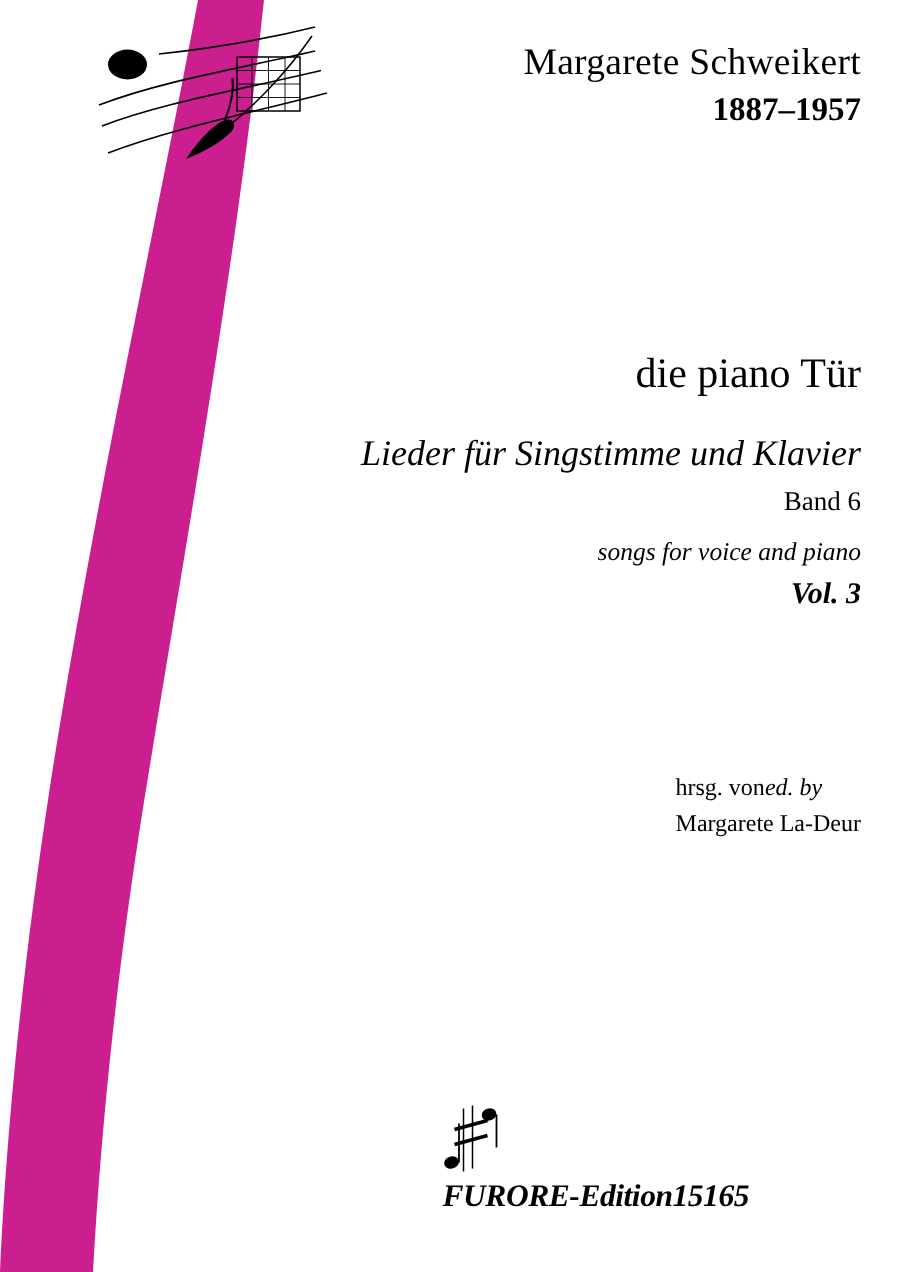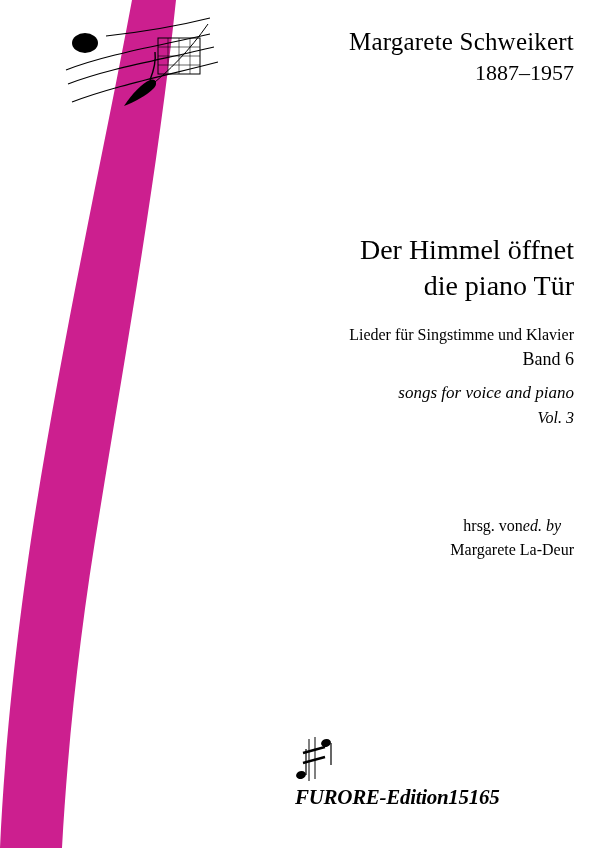--- a/index.html
+++ b/index.html
@@ -48,66 +48,69 @@
   }
   .composer-name {
     font-size: 25px;
     letter-spacing: 0.2px;
     color: #000;
   }
   .composer-dates {
     font-size: 22px;
     color: #000;
     margin-top: 2px;
+    font-weight: bold;
   }
 
   
   .title-block {
     position: absolute;
     right: 26px;
     top: 232px;
     text-align: right;
     width: 420px;
   }
   .title-line {
     font-size: 28px;
     line-height: 1.3;
     color: #000;
   }
   .subtitle-de {
-    font-size: 16px;
+    font-size: 24px;
     margin-top: 18px;
     line-height: 1.45;
     color: #000;
+    font-style: italic;
   }
   .band {
     font-size: 18px;
     line-height: 1.45;
     color: #000;
   }
   .subtitle-en {
     font-size: 17px;
     font-style: italic;
     margin-top: 8px;
     line-height: 1.5;
     color: #000;
   }
   .vol {
-    font-size: 16px;
+    font-size: 20px;
     font-style: italic;
     line-height: 1.5;
     color: #000;
+    font-weight: bold;
   }
 
   
   .editor-block {
     position: absolute;
     right: 26px;
     top: 514px;
-    text-align: center;
+    text-align: left;
     font-size: 16px;
     line-height: 1.5;
     color: #000;
   }
   .editor-block .ital {
     font-style: italic;
   }
 
   
   .publisher {
@@ -170,21 +173,20 @@
     <path d="M66 96 C 76 92, 88 86, 96 78 C 100 74, 98 68, 92 70 C 84 73, 74 84, 66 96 Z" fill="#000"></path>
     <path d="M92 70 C 96 60, 98 50, 97 42" stroke="#000" stroke-width="1.4" fill="none"></path>
   </svg>
 
   <div class="composer-block">
     <div class="composer-name">Margarete Schweikert</div>
     <div class="composer-dates">1887–1957</div>
   </div>
 
   <div class="title-block">
-    <div class="title-line">Der Himmel öffnet</div>
     <div class="title-line">die piano Tür</div>
     <div class="subtitle-de">Lieder für Singstimme und Klavier</div>
     <div class="band">Band 6</div>
     <div class="subtitle-en">songs for voice and piano</div>
     <div class="vol">Vol. 3</div>
   </div>
 
   <div class="editor-block">
     <div><span>hrsg. von</span><span class="ital">ed. by</span></div>
     <div>Margarete La-Deur</div>

